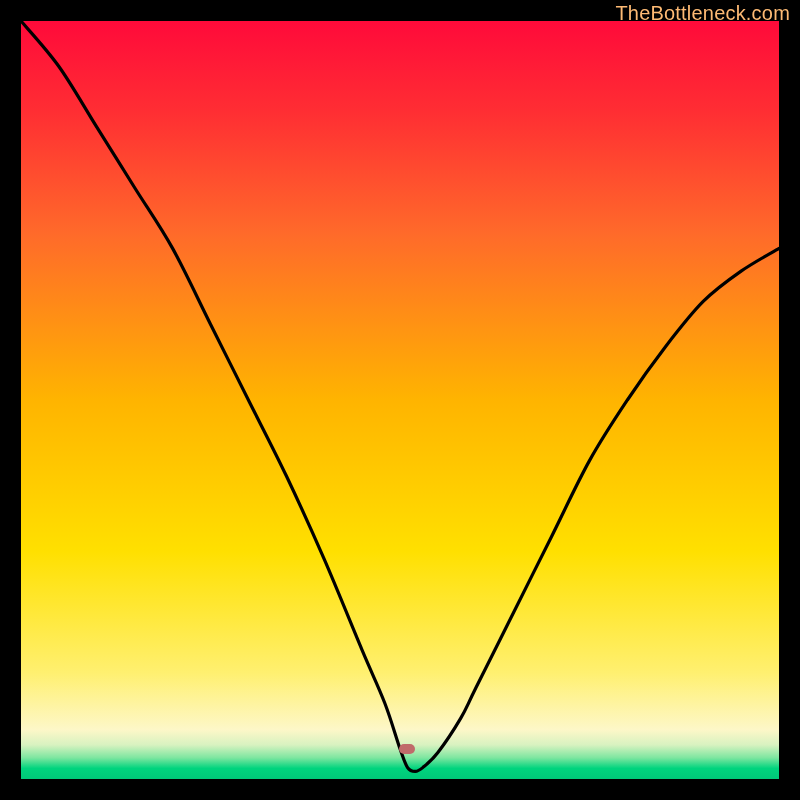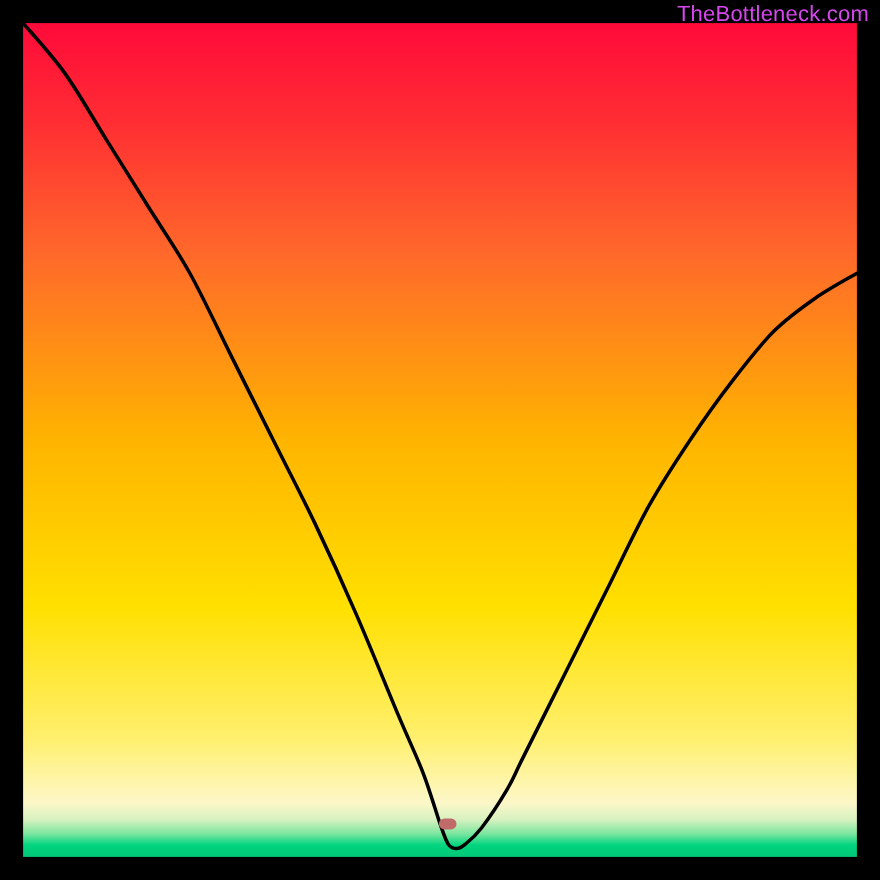--- a/index.html
+++ b/index.html
@@ -24,21 +24,21 @@
     left: 21px;
     top: 21px;
     width: 758px;
     height: 758px;
     box-sizing: border-box;
   }
   .watermark {
     position: absolute;
     top: 2px;
     right: 10px;
-    color: #d946ef;
+    color: #fdba74;
     font-size: 20px;
     font-weight: 500;
     letter-spacing: 0.2px;
     user-select: none;
   }
   svg.curve {
     position: absolute;
     left: 21px;
     top: 21px;
     width: 758px;

